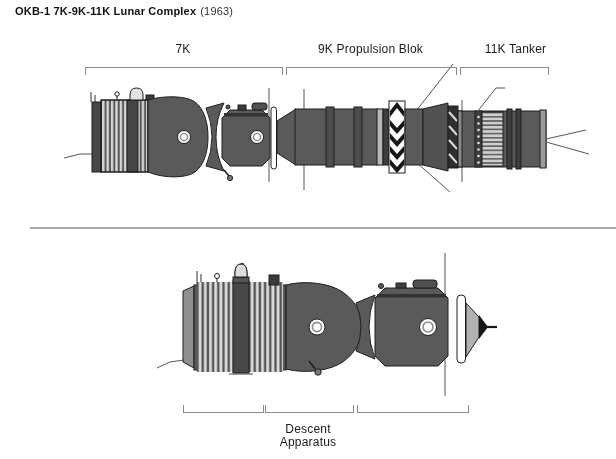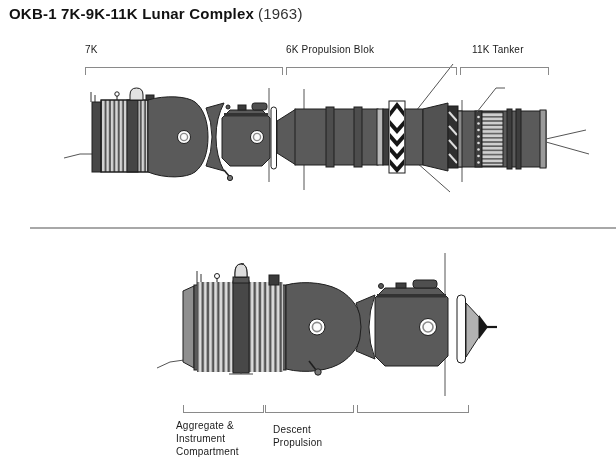--- a/index.html
+++ b/index.html
@@ -1,26 +1,26 @@
 <!DOCTYPE html>
 <html><head>
 <meta charset="utf-8">
 <style>
   html,body{margin:0;padding:0;background:#fff;}
   .stage{
     position:relative;width:616px;height:459px;background:#fff;overflow:hidden;
     font-family:"Liberation Sans","DejaVu Sans",sans-serif;color:#1a1a1a;
   }
   .title{
-    position:absolute;left:9px;top:5px;font-size:15px;letter-spacing:.2px;white-space:nowrap;
+    position:absolute;left:15px;top:5px;font-size:11px;letter-spacing:.2px;white-space:nowrap;
   }
   .t-main{font-weight:bold;color:#111;}
   .t-year{font-weight:normal;color:#333;margin-left:4px;}
   .lab{
-    position:absolute;font-size:10px;line-height:13px;
+    position:absolute;font-size:12px;line-height:13px;text-align:center;
     letter-spacing:.2px;color:#1a1a1a;
   }
   .brk-top{
     position:absolute;height:7px;
     border-top:1.5px solid #8a8a8a;border-left:1.5px solid #8a8a8a;border-right:1.5px solid #8a8a8a;
   }
   .brk-bot{
     position:absolute;height:7px;
     border-bottom:1.5px solid #8a8a8a;border-left:1.5px solid #8a8a8a;border-right:1.5px solid #8a8a8a;
   }
@@ -173,29 +173,28 @@
         <line x1="487" y1="327" x2="497" y2="327" stroke="#181818" stroke-width="2.2"></line>
       </g>
     </g>
   </svg>
 
   <div class="title">
     <span class="t-main">OKB-1 7K-9K-11K Lunar Complex</span><span class="t-year">(1963)</span>
   </div>
 
   <div class="lab" style="left:85px;top:43px;width:196px">7K</div>
-  <div class="lab" style="left:286px;top:43px;width:169px">6K Propulsion Blok</div>
+  <div class="lab" style="left:286px;top:43px;width:169px">9K Propulsion Blok</div>
   <div class="lab" style="left:472px;top:43px;width:87px">11K Tanker</div>
 
   <div class="brk-top" style="left:85px;top:67px;width:196px"></div>
   <div class="brk-top" style="left:286px;top:67px;width:169px"></div>
   <div class="brk-top" style="left:460px;top:67px;width:87px"></div>
 
   <div class="divider"></div>
 
   <div class="brk-bot" style="left:183px;top:405px;width:79px"></div>
   <div class="brk-bot" style="left:265px;top:405px;width:87px"></div>
   <div class="brk-bot" style="left:357px;top:405px;width:110px"></div>
 
-  <div class="lab" style="left:176px;top:419px;width:93px">Aggregate &amp; Instrument Compartment</div>
-  <div class="lab" style="left:273px;top:423px;width:70px">Descent Propulsion</div>
+  <div class="lab" style="left:273px;top:423px;width:70px">Descent Apparatus</div>
 
 </div>
 
 </body></html>

